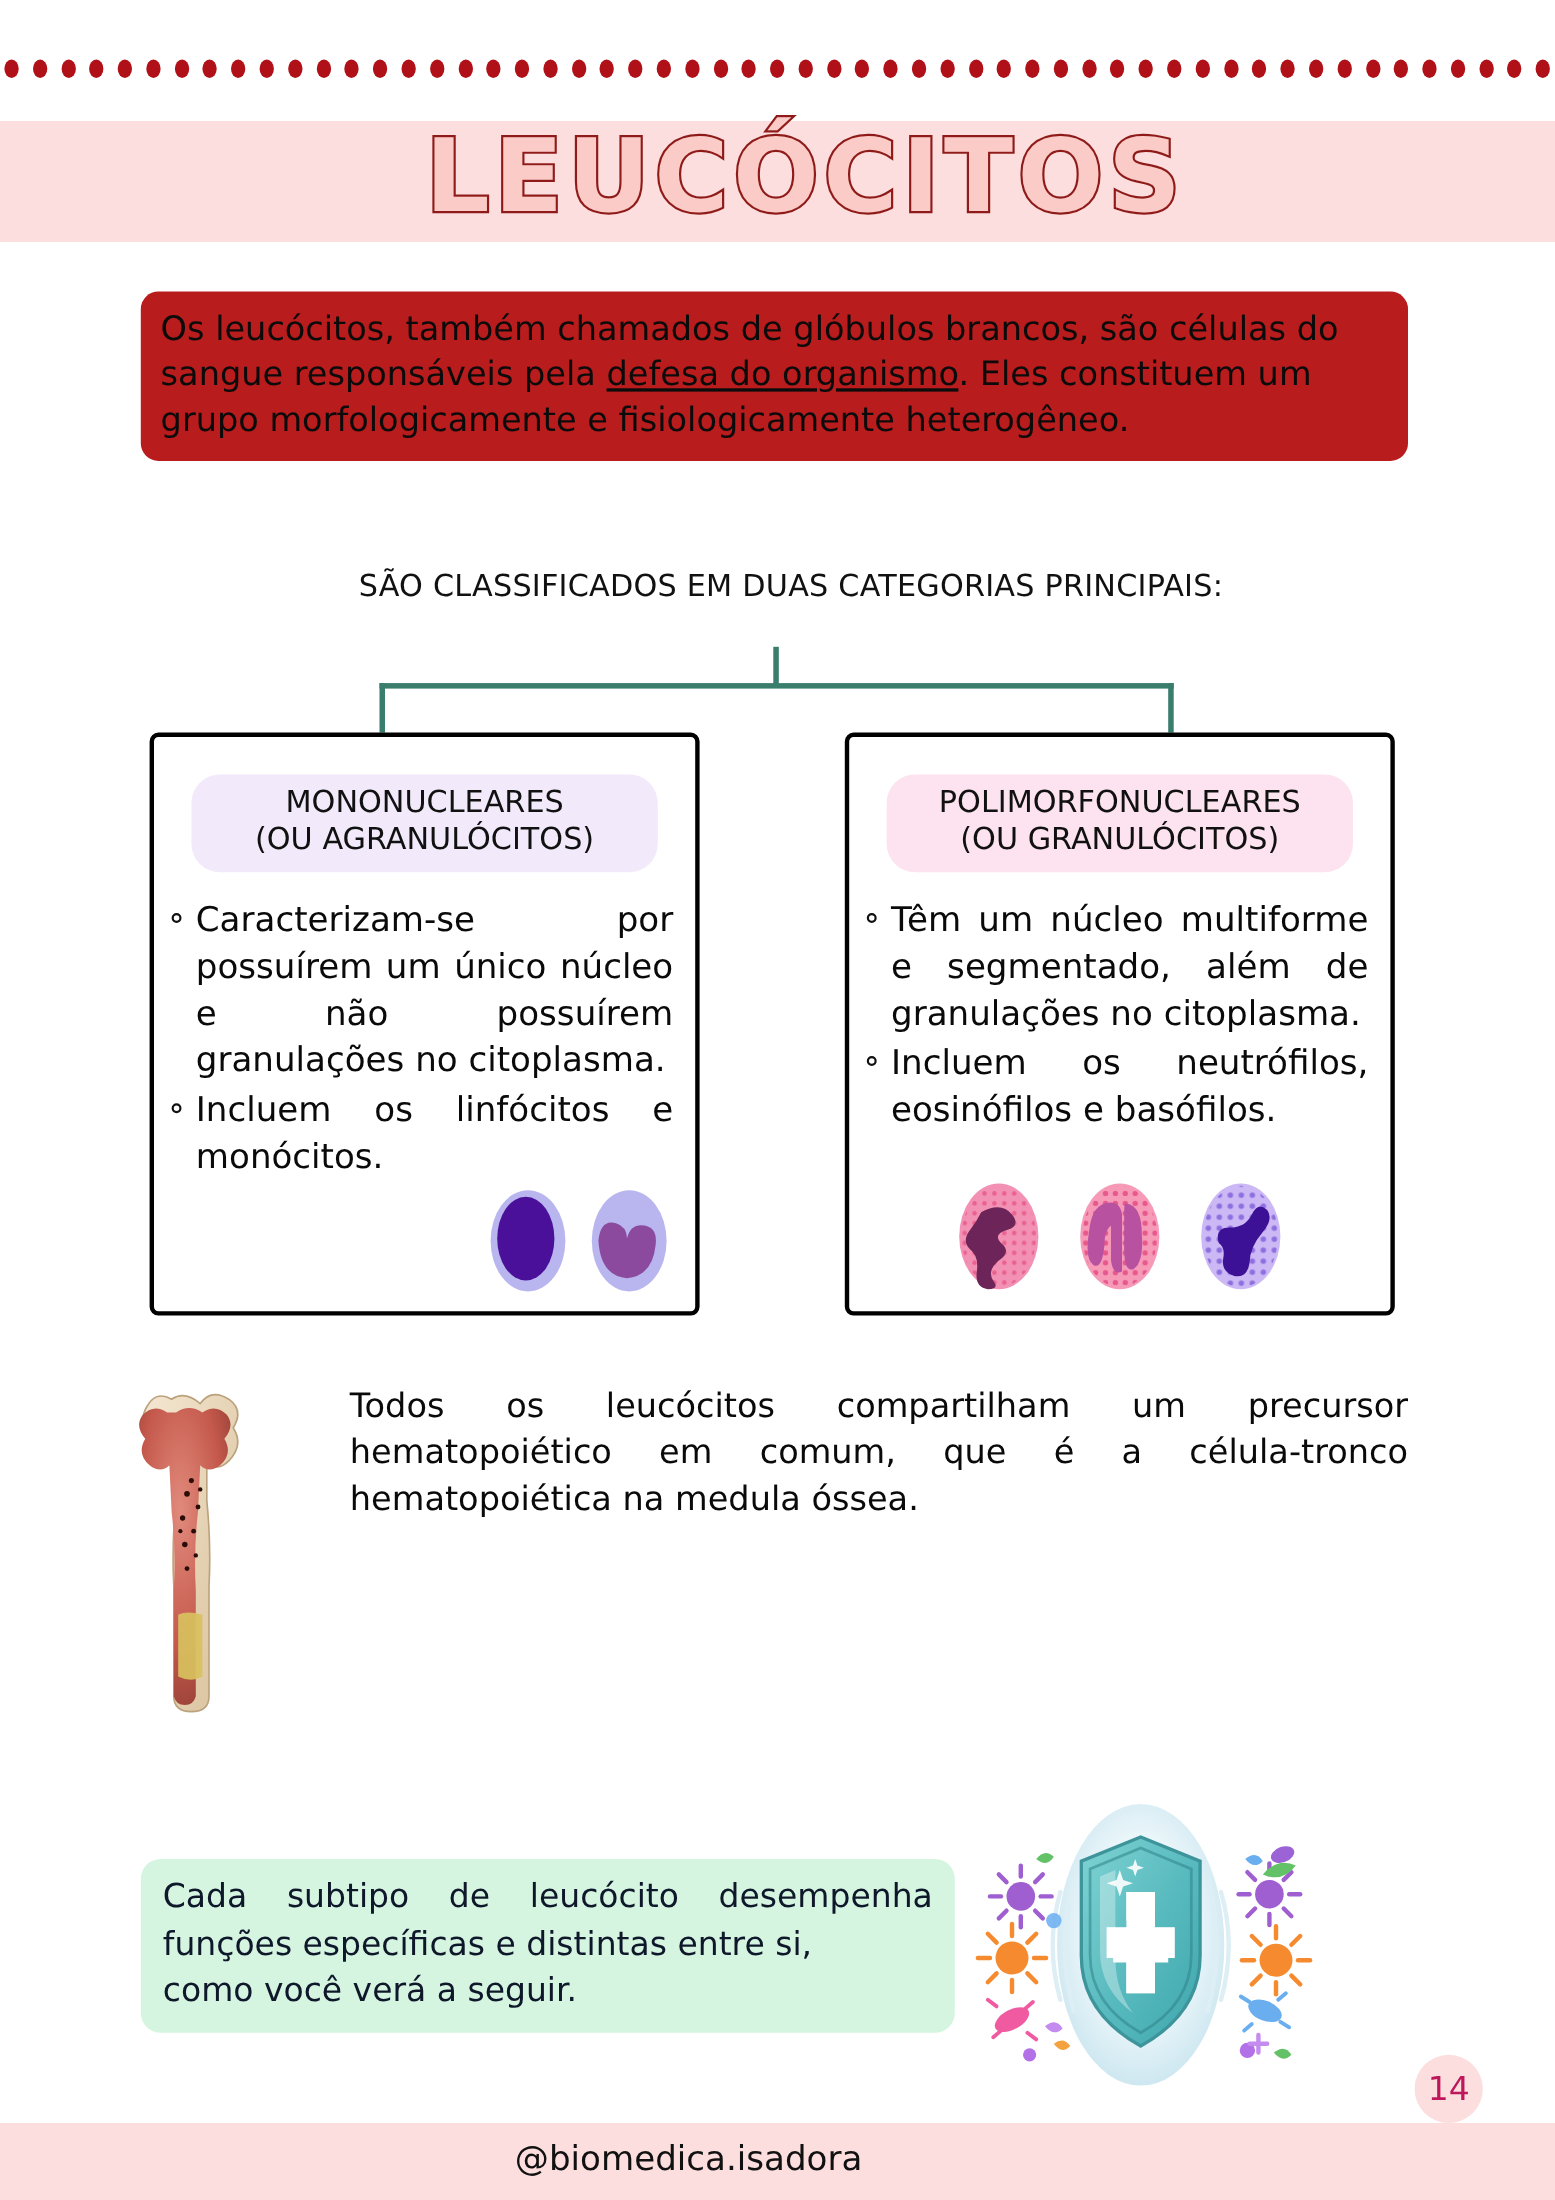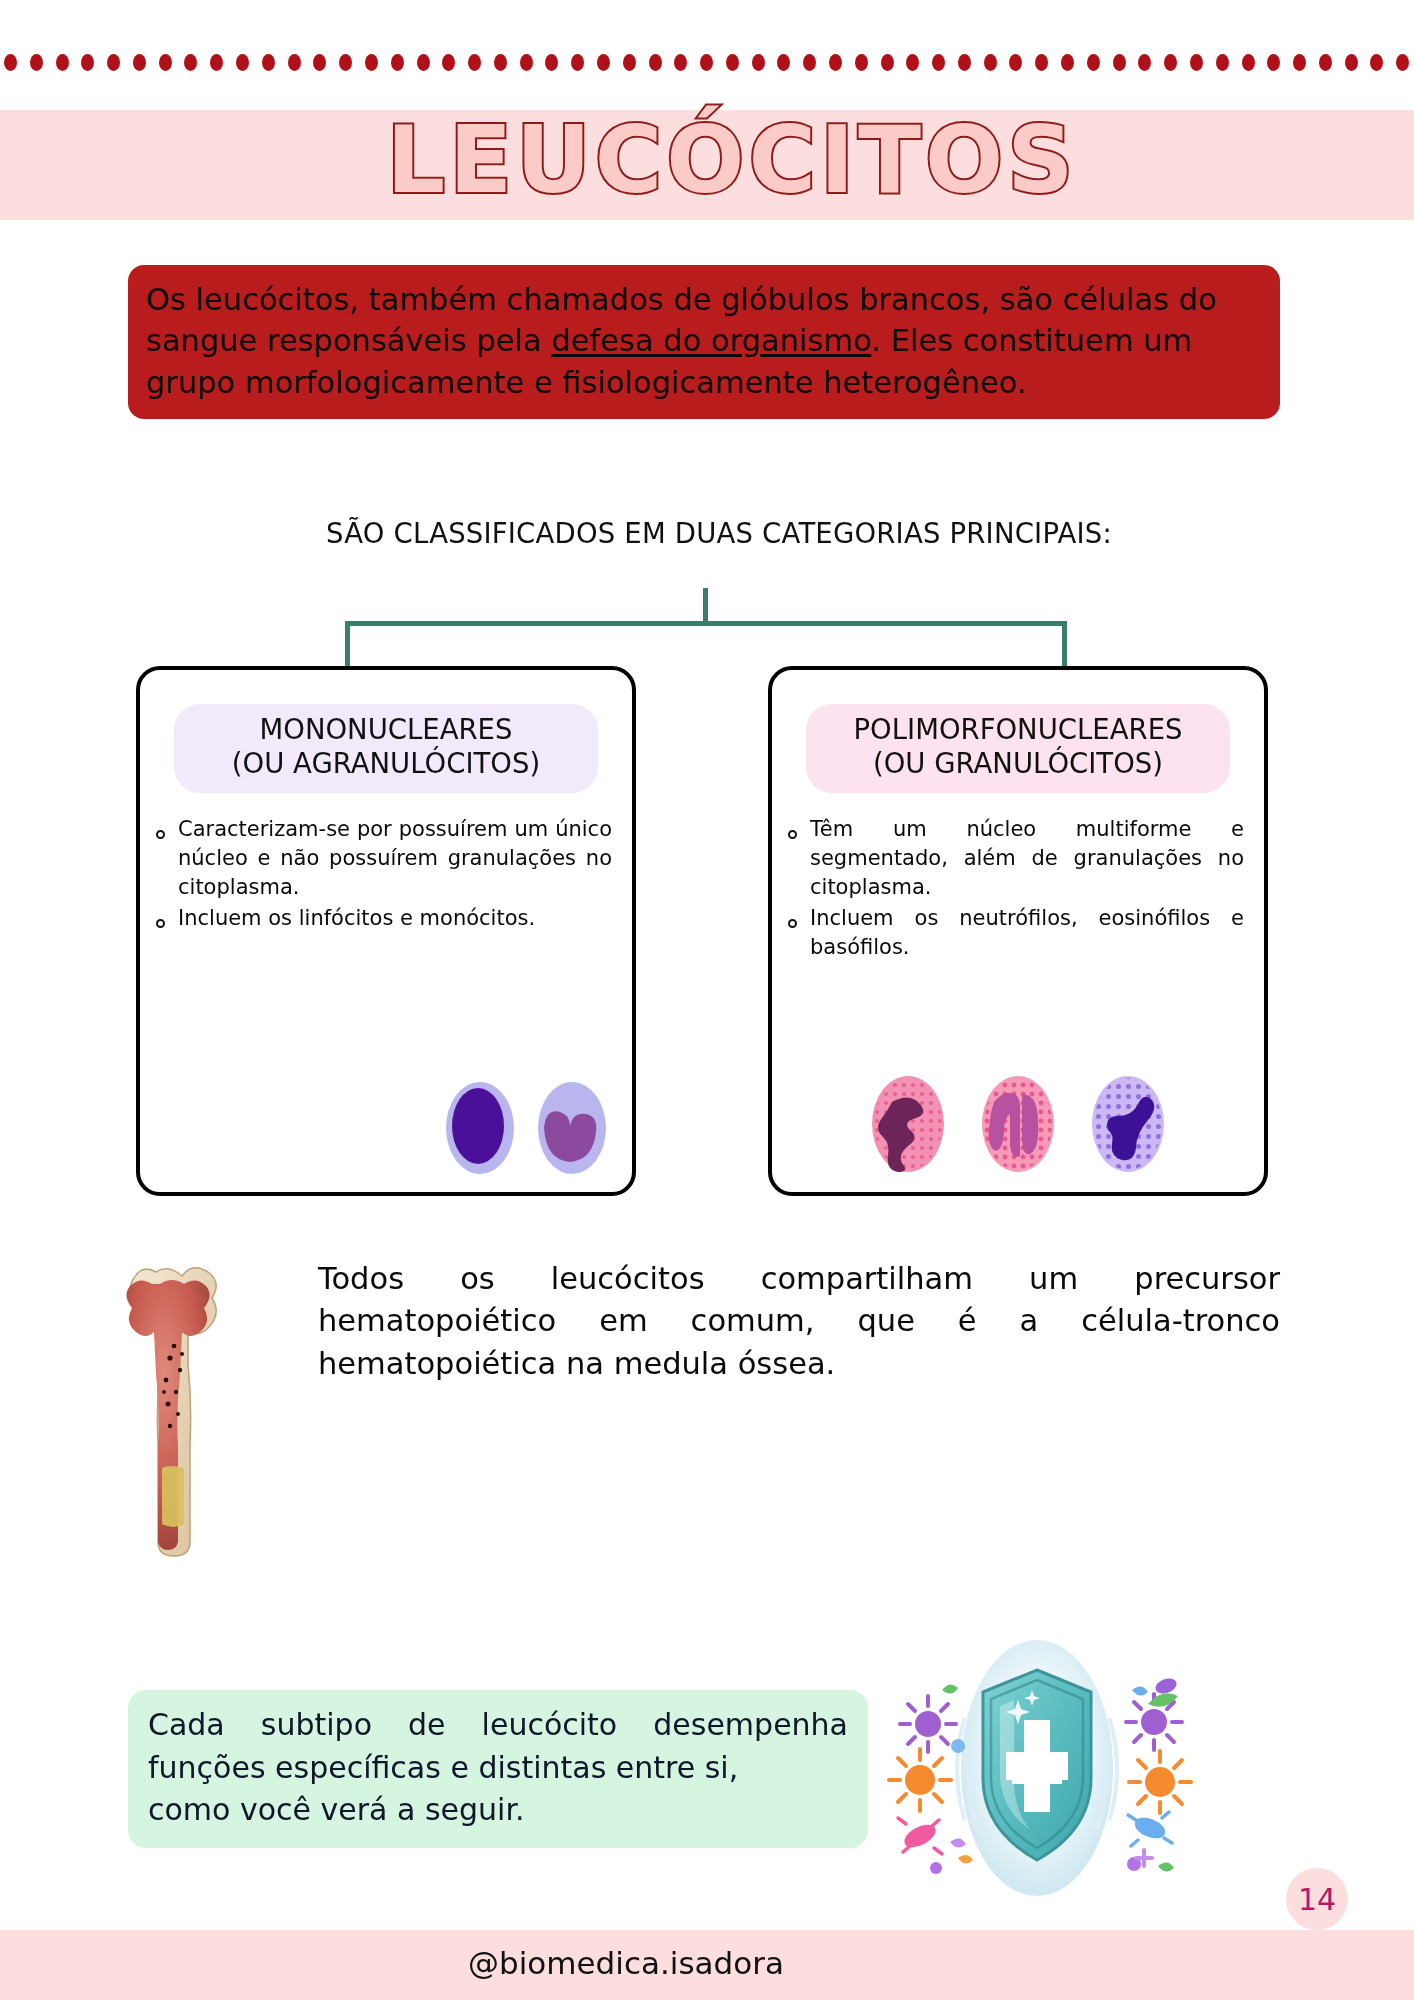--- a/index.html
+++ b/index.html
@@ -99,21 +99,21 @@
   .conn-v-l { position: absolute; left: 345px; top: 33px; width: 5px; height: 45px; background: #397d6d; }
   .conn-v-r { position: absolute; left: 1062px; top: 33px; width: 5px; height: 45px; background: #397d6d; }
 
   
   .card {
     position: absolute;
     top: 666px;
     width: 500px;
     height: 530px;
     border: 4px solid #000;
-    border-radius: 24px;
+    border-radius: 8px;
     box-sizing: border-box;
     background: #fff;
     overflow: hidden;
   }
   .card.left  { left: 136px; }
   .card.right { left: 768px; }
 
   .card-head {
     margin: 34px auto 0 auto;
     width: 86%;
@@ -125,21 +125,21 @@
     font-size: 27.5px;
     line-height: 1.22;
     color: #111;
   }
   .card.left  .card-head { background: #f2eafb; }
   .card.right .card-head { background: #fce3ef; }
 
   .card-body {
     margin: 22px 20px 0 14px;
     font-family: "DejaVu Sans", sans-serif;
-    font-size: 21px;
+    font-size: 31px;
     line-height: 1.38;
     color: #0a0a0a;
   }
   .card-body ul { margin: 0; padding: 0 0 0 24px; list-style: none; }
   .card-body li {
     position: relative;
     text-align: justify;
     margin-bottom: 2px;
   }
   .card-body li::before {

